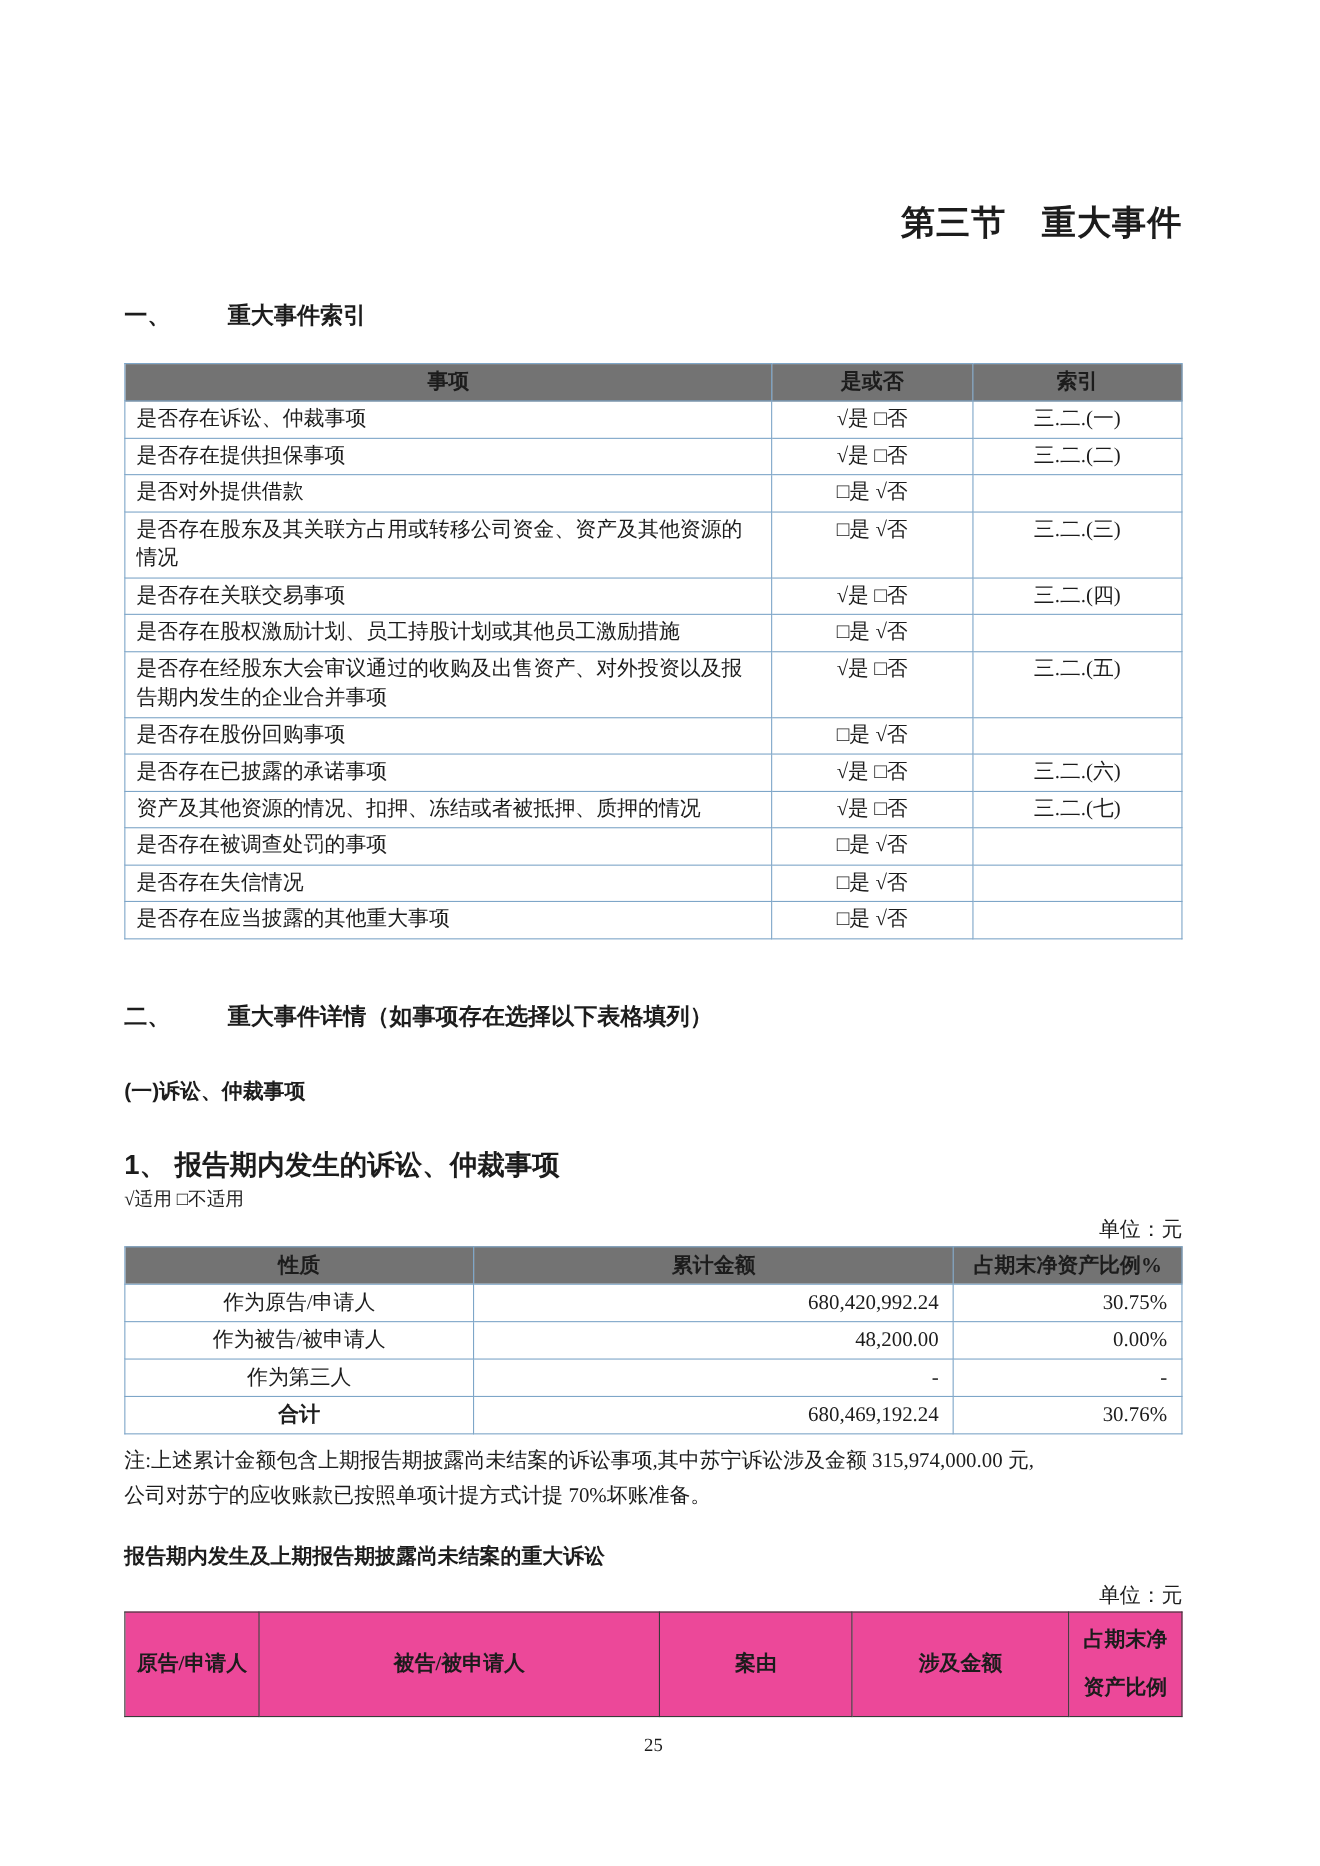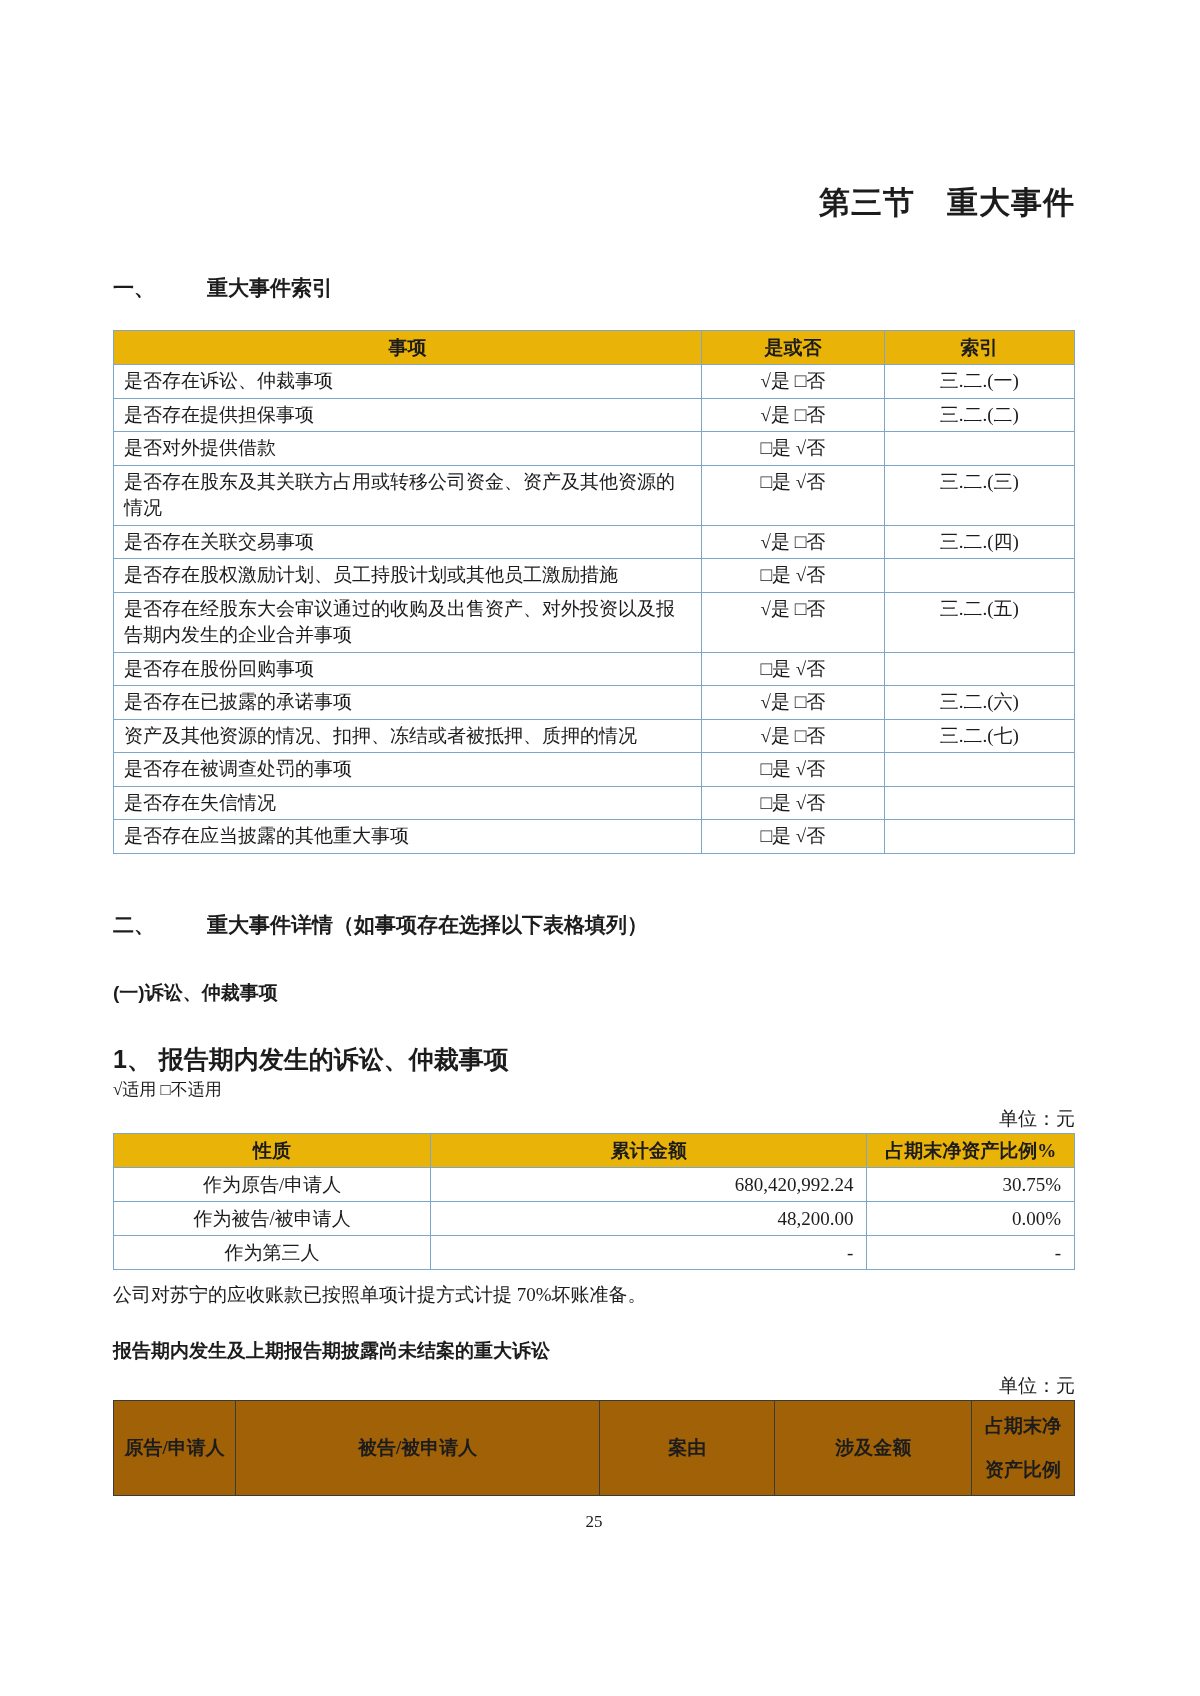--- a/index.html
+++ b/index.html
@@ -73,21 +73,21 @@
     border-collapse: collapse;
     width: 100%;
     table-layout: fixed;
     font-size: 19px;
   }
   table.tbl-blue { margin-top: 27px; }
   .tbl-blue th, .tbl-blue td {
     border: 1.5px solid #7ea6c8;
   }
   .tbl-blue th {
-    background: #eab308;
+    background: #737373;
     font-weight: bold;
     padding: 4px 4px;
     line-height: 25px;
     text-align: center;
   }
   .tbl-blue td {
     padding: 3px 10px;
     line-height: 26.5px;
     vertical-align: top;
   }
@@ -118,21 +118,21 @@
     margin-top: 28px;
     font-family: "Liberation Sans", sans-serif;
     font-size: 19px;
     font-weight: bold;
     line-height: 26px;
   }
   
   #cases-table { margin-top: 2px; }
   #cases-table th {
     border: 1.5px solid #3a3a3a;
-    background: #a16207;
+    background: #ec4899;
     font-weight: bold;
     height: 94px;
     vertical-align: middle;
     text-align: center;
     padding: 0 10px;
     line-height: 44px;
     font-size: 19px;
   }
   #cases-table col.c1 { width: 12.7%; }
   #cases-table col.c2 { width: 37.9%; }
@@ -273,24 +273,30 @@
         <tr>
           <td>作为被告/被申请人</td>
           <td>48,200.00</td>
           <td>0.00%</td>
         </tr>
         <tr>
           <td>作为第三人</td>
           <td>-</td>
           <td>-</td>
         </tr>
+        <tr class="total-row">
+          <td>合计</td>
+          <td>680,469,192.24</td>
+          <td>30.76%</td>
+        </tr>
       </tbody>
   </table>
 
   <div class="note">
+    <div>注:上述累计金额包含上期报告期披露尚未结案的诉讼事项,其中苏宁诉讼涉及金额 315,974,000.00 元,</div>
     <div>公司对苏宁的应收账款已按照单项计提方式计提 70%坏账准备。</div>
   </div>
 
   <div class="major-heading">报告期内发生及上期报告期披露尚未结案的重大诉讼</div>
 
   <div class="unit-line u2">单位：元</div>
 
   <table class="tbl" id="cases-table">
     <colgroup>
         <col class="c1">

